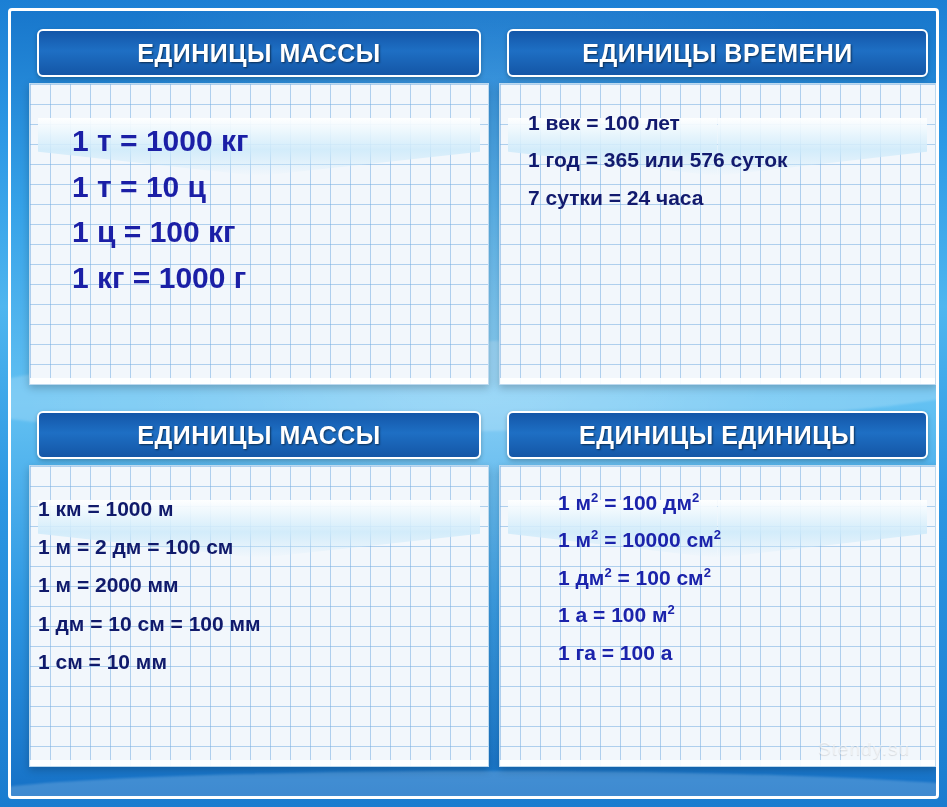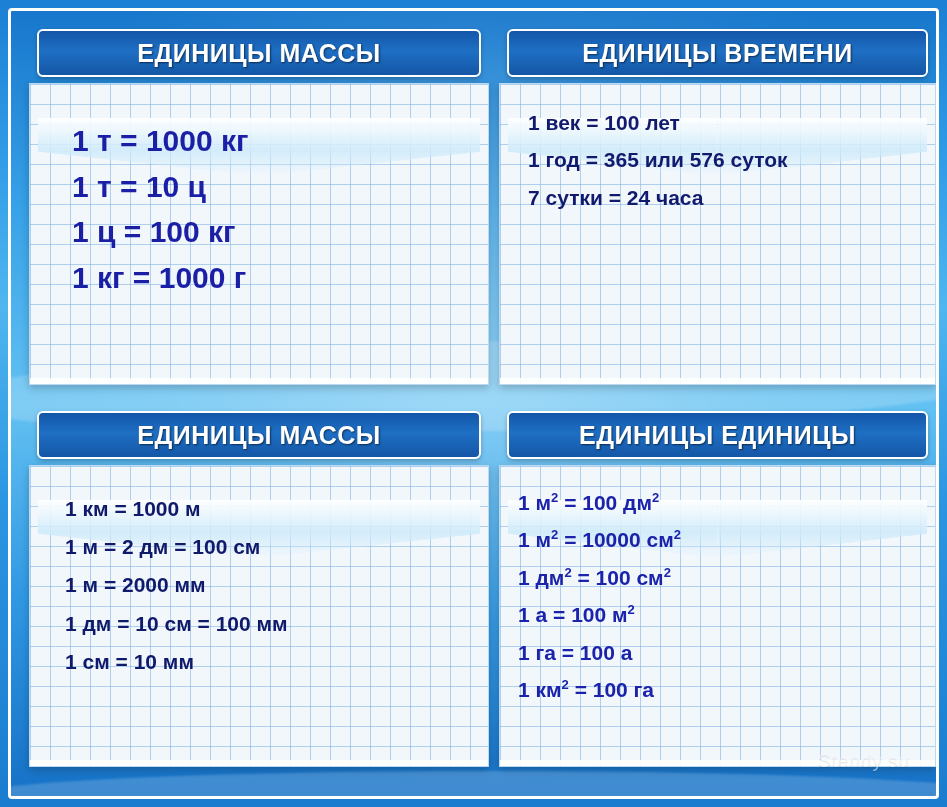--- a/index.html
+++ b/index.html
@@ -153,36 +153,36 @@
     white-space: nowrap;
   }
 
   
   .card-mass .lines { padding-top: 34px; padding-left: 42px; }
   .card-mass .line { font-size: 30px; line-height: 1.52; color: #1b1fa6; }
 
   .card-time .lines { padding-top: 20px; padding-left: 28px; }
   .card-time .line { font-size: 21px; line-height: 1.78; color: #121a6e; }
 
-  .card-length .lines { padding-top: 24px; padding-left: 35px; }
+  .card-length .lines { padding-top: 24px; padding-left: 8px; }
   .card-length .line { font-size: 21px; line-height: 1.82; color: #101a6b; }
 
-  .card-area .lines { padding-top: 18px; padding-left: 18px; }
+  .card-area .lines { padding-top: 18px; padding-left: 58px; }
   .card-area .line { font-size: 21px; line-height: 1.78; color: #1b23ab; }
 
   .line sup {
     font-size: 0.62em;
     vertical-align: super;
     line-height: 0;
   }
 
   .watermark {
     position: absolute;
     right: 26px;
-    bottom: 24px;
+    bottom: 36px;
     color: rgba(255,255,255,0.55);
     font-size: 19px;
     letter-spacing: 1px;
     text-shadow: 0 1px 1px rgba(0,0,0,0.12);
     z-index: 5;
   }
 </style>
 </head>
 <body>
 
@@ -264,21 +264,20 @@
           <div class="ribbon">
             <div class="wing left"></div>
             <div class="wing right"></div>
           </div>
           <div class="lines">
             <div class="line">1 м<sup>2</sup> = 100 дм<sup>2</sup></div>
             <div class="line">1 м<sup>2</sup> = 10000 см<sup>2</sup></div>
             <div class="line">1 дм<sup>2</sup> = 100 см<sup>2</sup></div>
             <div class="line">1 а  = 100 м<sup>2</sup></div>
             <div class="line">1 га = 100 а</div>
-            <div class="line">1 км<sup>2</sup> = 100 га</div>
           </div>
         </div>
       </div>
 
     </div>
 
     <div class="watermark">Stendy.su</div>
   </div>
 </div>
 

